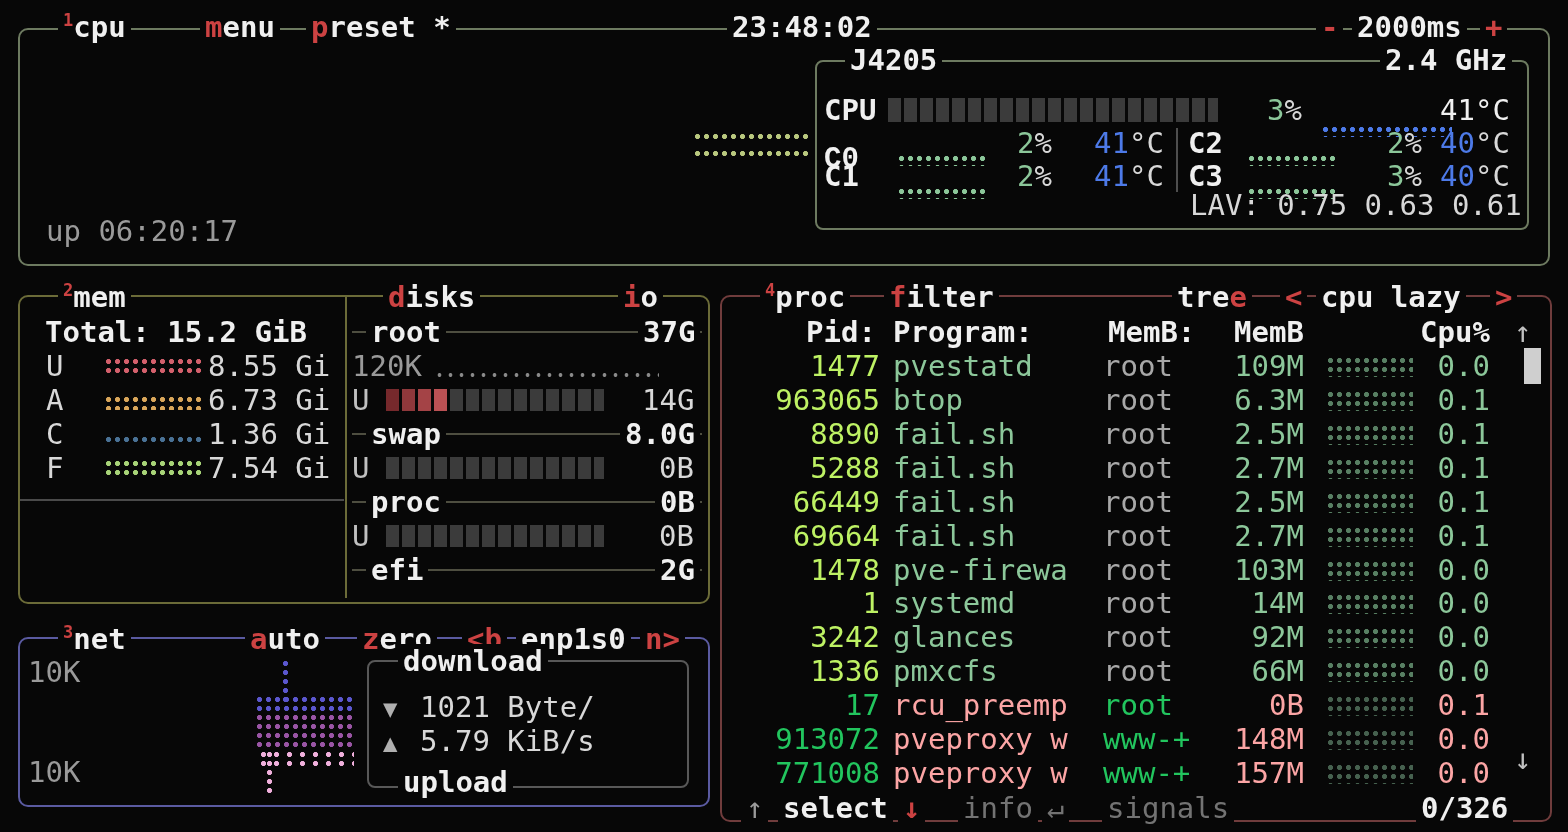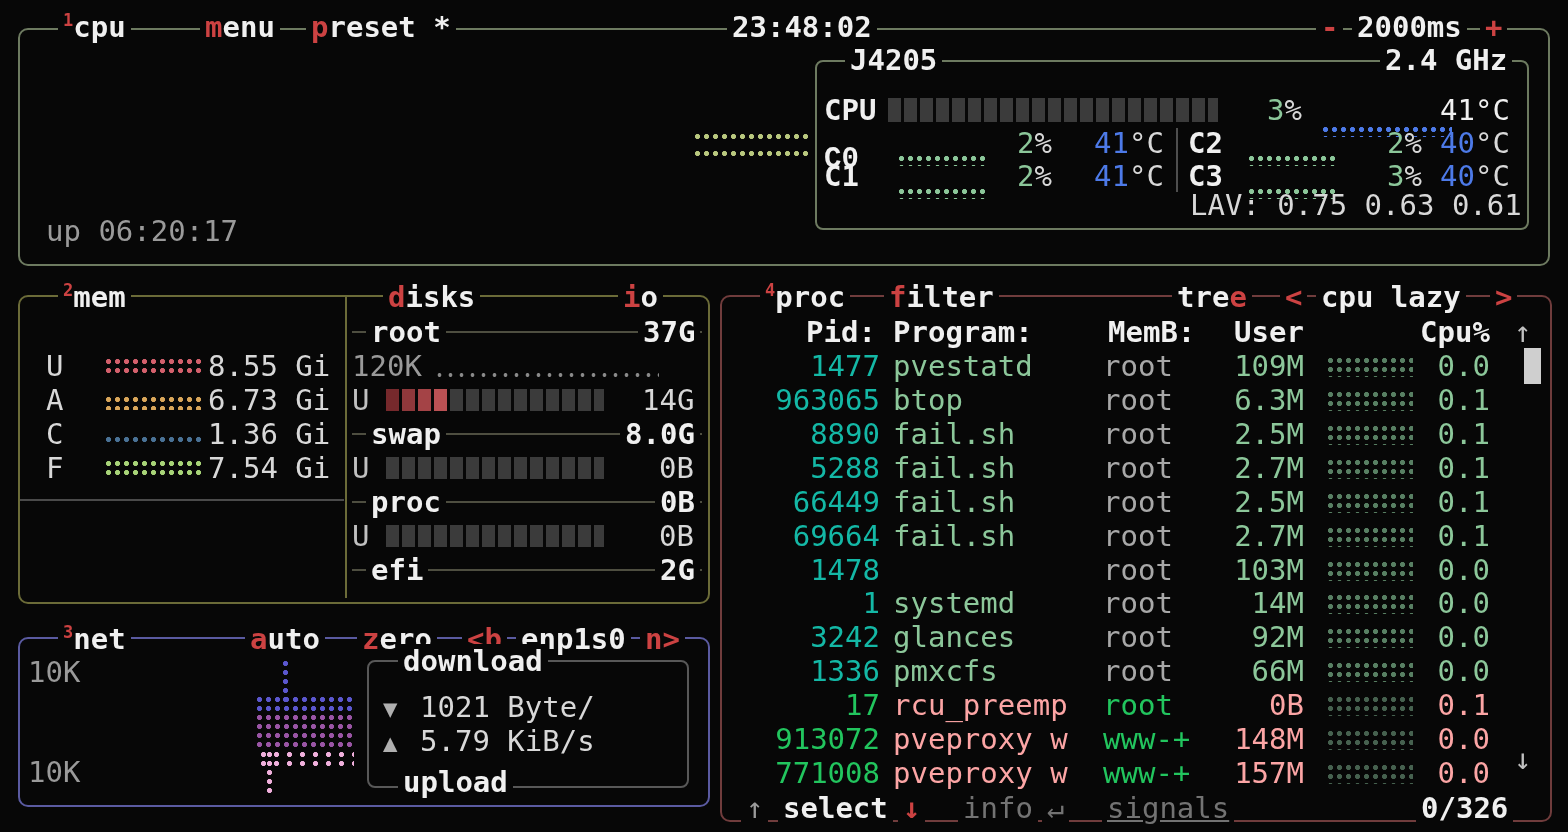--- a/index.html
+++ b/index.html
@@ -14,21 +14,21 @@
   sup.idx{font-size:17px;font-weight:bold;line-height:1;vertical-align:super;}
   .dots{position:absolute;background-image:radial-gradient(circle at 3.5px 3.5px,var(--c,#8cc79a) 2.2px,transparent 2.9px);background-size:9px 9px;}
   .dots.sp{background-size:13px 9px;}
   .dots.io{background-image:radial-gradient(circle at 2.5px 3px,#8a8a8a 1.6px,transparent 2.2px);background-size:11px 8px;}
   .meter{position:absolute;background:repeating-linear-gradient(90deg,#3b3b3b 0 13px,transparent 13px 16px);}
   .vline{position:absolute;width:2px;}
   .hline{position:absolute;height:2px;}
   .rblock{position:absolute;width:13px;height:22px;}
   .prow{position:absolute;left:720px;width:828px;height:34px;}
   .prow span{position:absolute;white-space:pre;}
-  .c-pid{left:40px;width:120px;text-align:right;color:#14b8a6;}
+  .c-pid{left:40px;width:120px;text-align:right;color:#bef264;}
   .c-prog{left:173px;color:#8cc79a;}
   .c-usr{left:383px;color:#a8a8a8;}
   .c-mem{left:484px;width:100px;text-align:right;color:#8cc79a;}
   .c-dots{left:607px;top:8px;width:86px;height:20px;--c:#587f63;}
   .c-cpu{left:670px;width:100px;text-align:right;color:#8cc79a;}
   .prow.dim .c-pid,.prow.dim .c-usr{color:#22c55e;}
   .prow.dim .c-prog,.prow.dim .c-mem,.prow.dim .c-cpu{color:#fca5a5;}
   .prow.dim .c-dots{--c:#46614f;}
   .ra{text-align:right;}
   .thumb{position:absolute;background:#cfcfcf;}
@@ -84,20 +84,21 @@
   <span class="t ra" style="left:1376px;top:159px;width:46px;"><span class="grn">3</span><span>%</span></span>
   <span class="t" style="left:1440px;top:159px;"><span class="blu">40</span><span>°C</span></span>
 
   <span class="t" style="left:1190px;top:188px;color:#d8d8d8;">LAV: 0.75 0.63 0.61</span>
   <span class="t gry" style="left:46px;top:214px;">up 06:20:17</span>
 
   <div class="box" style="left:18px;top:295px;width:688px;height:305px;border-color:#6b6b38;"></div>
   <div class="vline" style="left:345px;top:297px;height:301px;background:#6b6b38;"></div>
   <span class="t obd b" style="left:58px;top:280px;"><sup class="idx red">2</sup><span class="wht">mem</span></span>
 
+  <span class="t b wht" style="left:45px;top:315px;">Total: 15.2 GiB</span>
 
   <span class="t" style="left:46px;top:349px;">U</span>
   <div class="dots" style="left:105px;top:358px;width:98px;height:18px;--c:#d4606c;"></div>
   <span class="t" style="left:208px;top:349px;">8.55 Gi</span>
 
   <span class="t" style="left:46px;top:383px;">A</span>
   <div class="dots" style="left:105px;top:396px;width:98px;height:14px;--c:#d9a65a;"></div>
   <span class="t" style="left:208px;top:383px;">6.73 Gi</span>
 
   <span class="t" style="left:46px;top:417px;">C</span>
@@ -173,21 +174,21 @@
   <span class="t obd b" style="left:760px;top:280px;"><sup class="idx red">4</sup><span class="wht">proc</span></span>
   <span class="t obd b" style="left:884px;top:280px;"><span class="red">f</span><span class="wht">ilter</span></span>
   <span class="t obd b" style="left:1172px;top:280px;"><span class="wht">tre</span><span class="red">e</span></span>
   <span class="t obd b red" style="left:1280px;top:280px;">&lt;</span>
   <span class="t obd b wht" style="left:1316px;top:280px;">cpu lazy</span>
   <span class="t obd b red" style="left:1490px;top:280px;">&gt;</span>
 
   <span class="t b wht" style="left:806px;top:315px;">Pid:</span>
   <span class="t b wht" style="left:893px;top:315px;">Program:</span>
   <span class="t b wht" style="left:1108px;top:315px;">MemB:</span>
-  <span class="t b wht" style="left:1234px;top:315px;">User</span>
+  <span class="t b wht" style="left:1234px;top:315px;">MemB</span>
   <span class="t b wht" style="left:1420px;top:315px;">Cpu%</span>
   <span class="t lgry" style="left:1514px;top:315px;">↑</span>
   <div class="thumb" style="left:1524px;top:348px;width:17px;height:36px;"></div>
   <span class="t lgry" style="left:1514px;top:742px;">↓</span>
 
   <div class="prow" style="top:349px;">
       <span class="c-pid">1477</span>
       <span class="c-prog">pvestatd</span>
       <span class="c-usr">root</span>
       <span class="c-mem">109M</span>
@@ -229,20 +230,21 @@
   <div class="prow" style="top:519px;">
       <span class="c-pid">69664</span>
       <span class="c-prog">fail.sh</span>
       <span class="c-usr">root</span>
       <span class="c-mem">2.7M</span>
       <span class="dots c-dots"></span>
       <span class="c-cpu">0.1</span>
     </div>
   <div class="prow" style="top:553px;">
       <span class="c-pid">1478</span>
+      <span class="c-prog">pve-firewa</span>
       <span class="c-usr">root</span>
       <span class="c-mem">103M</span>
       <span class="dots c-dots"></span>
       <span class="c-cpu">0.0</span>
     </div>
   <div class="prow" style="top:586px;">
       <span class="c-pid">1</span>
       <span class="c-prog">systemd</span>
       <span class="c-usr">root</span>
       <span class="c-mem">14M</span>
@@ -288,16 +290,16 @@
       <span class="c-mem">157M</span>
       <span class="dots c-dots"></span>
       <span class="c-cpu">0.0</span>
     </div>
 
   <span class="t obd gry" style="left:741px;top:791px;">↑</span>
   <span class="t obd b wht" style="left:778px;top:791px;">select</span>
   <span class="t obd red b" style="left:898px;top:791px;">↓</span>
   <span class="t obd dgry" style="left:958px;top:791px;">info</span>
   <span class="t obd dgry" style="left:1042px;top:791px;">↵</span>
-  <span class="t obd dgry" style="left:1102px;top:791px;text-decoration:underline;">signals</span>
+  <span class="t obd dgry" style="left:1102px;top:791px;">signals</span>
   <span class="t obd b wht" style="left:1416px;top:791px;">0/326</span>
 
 </div>
 
 </body></html>

